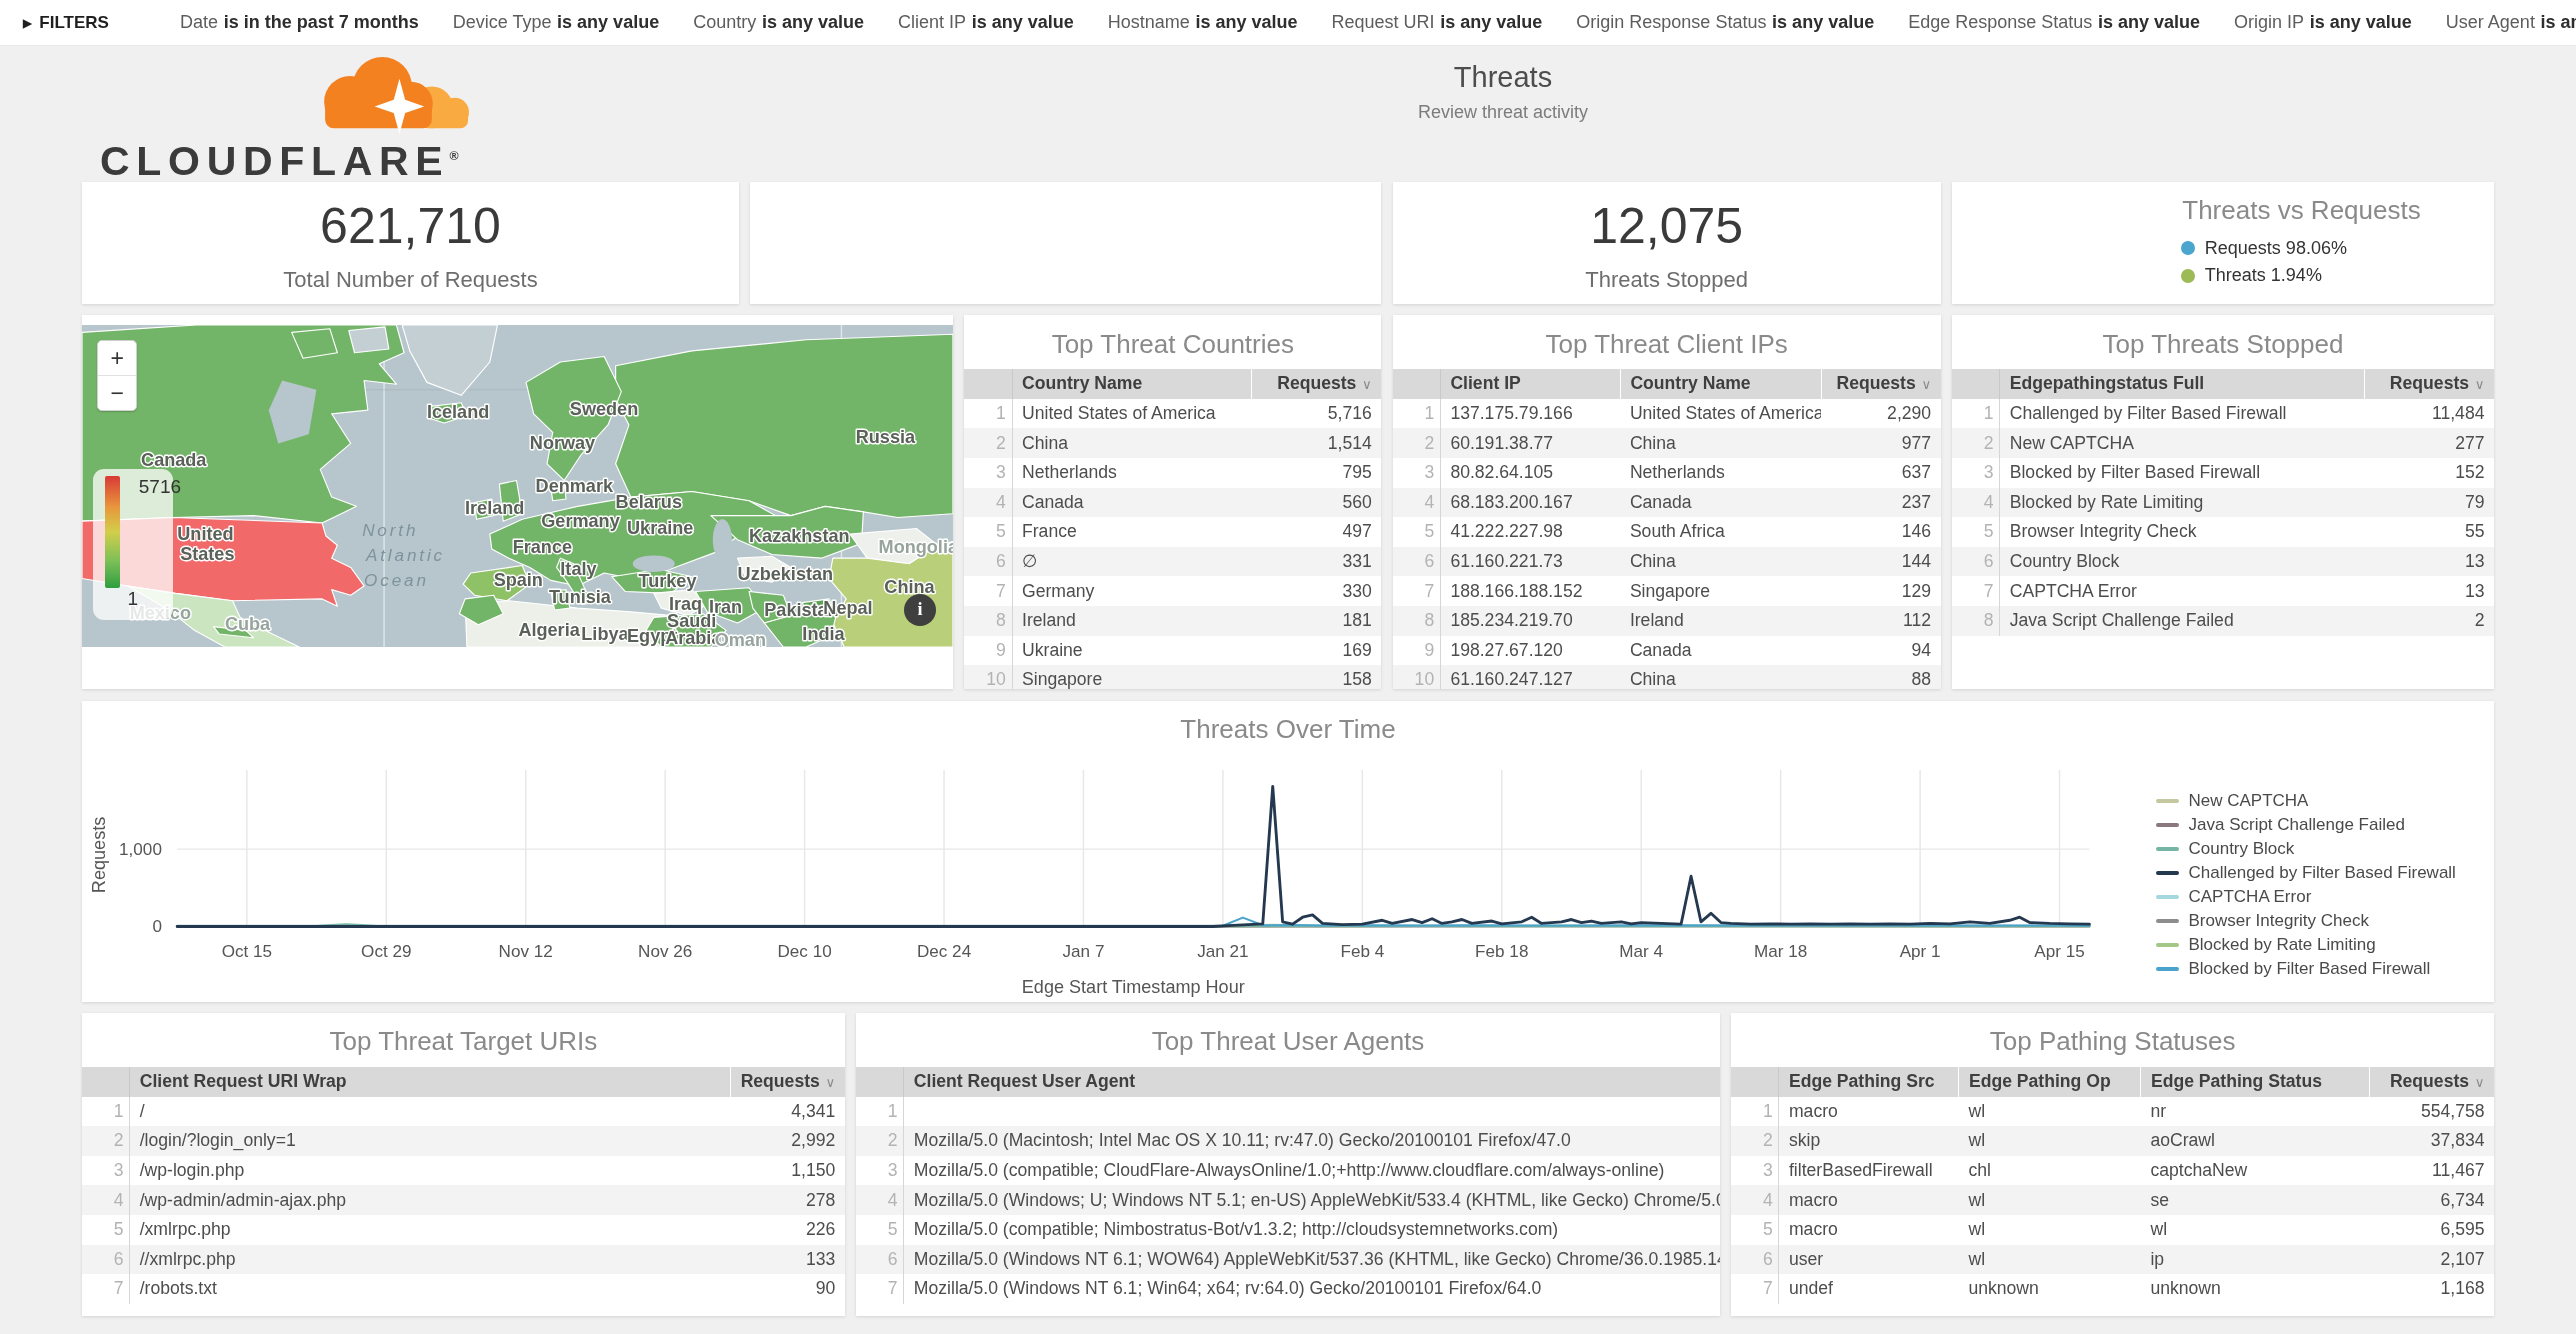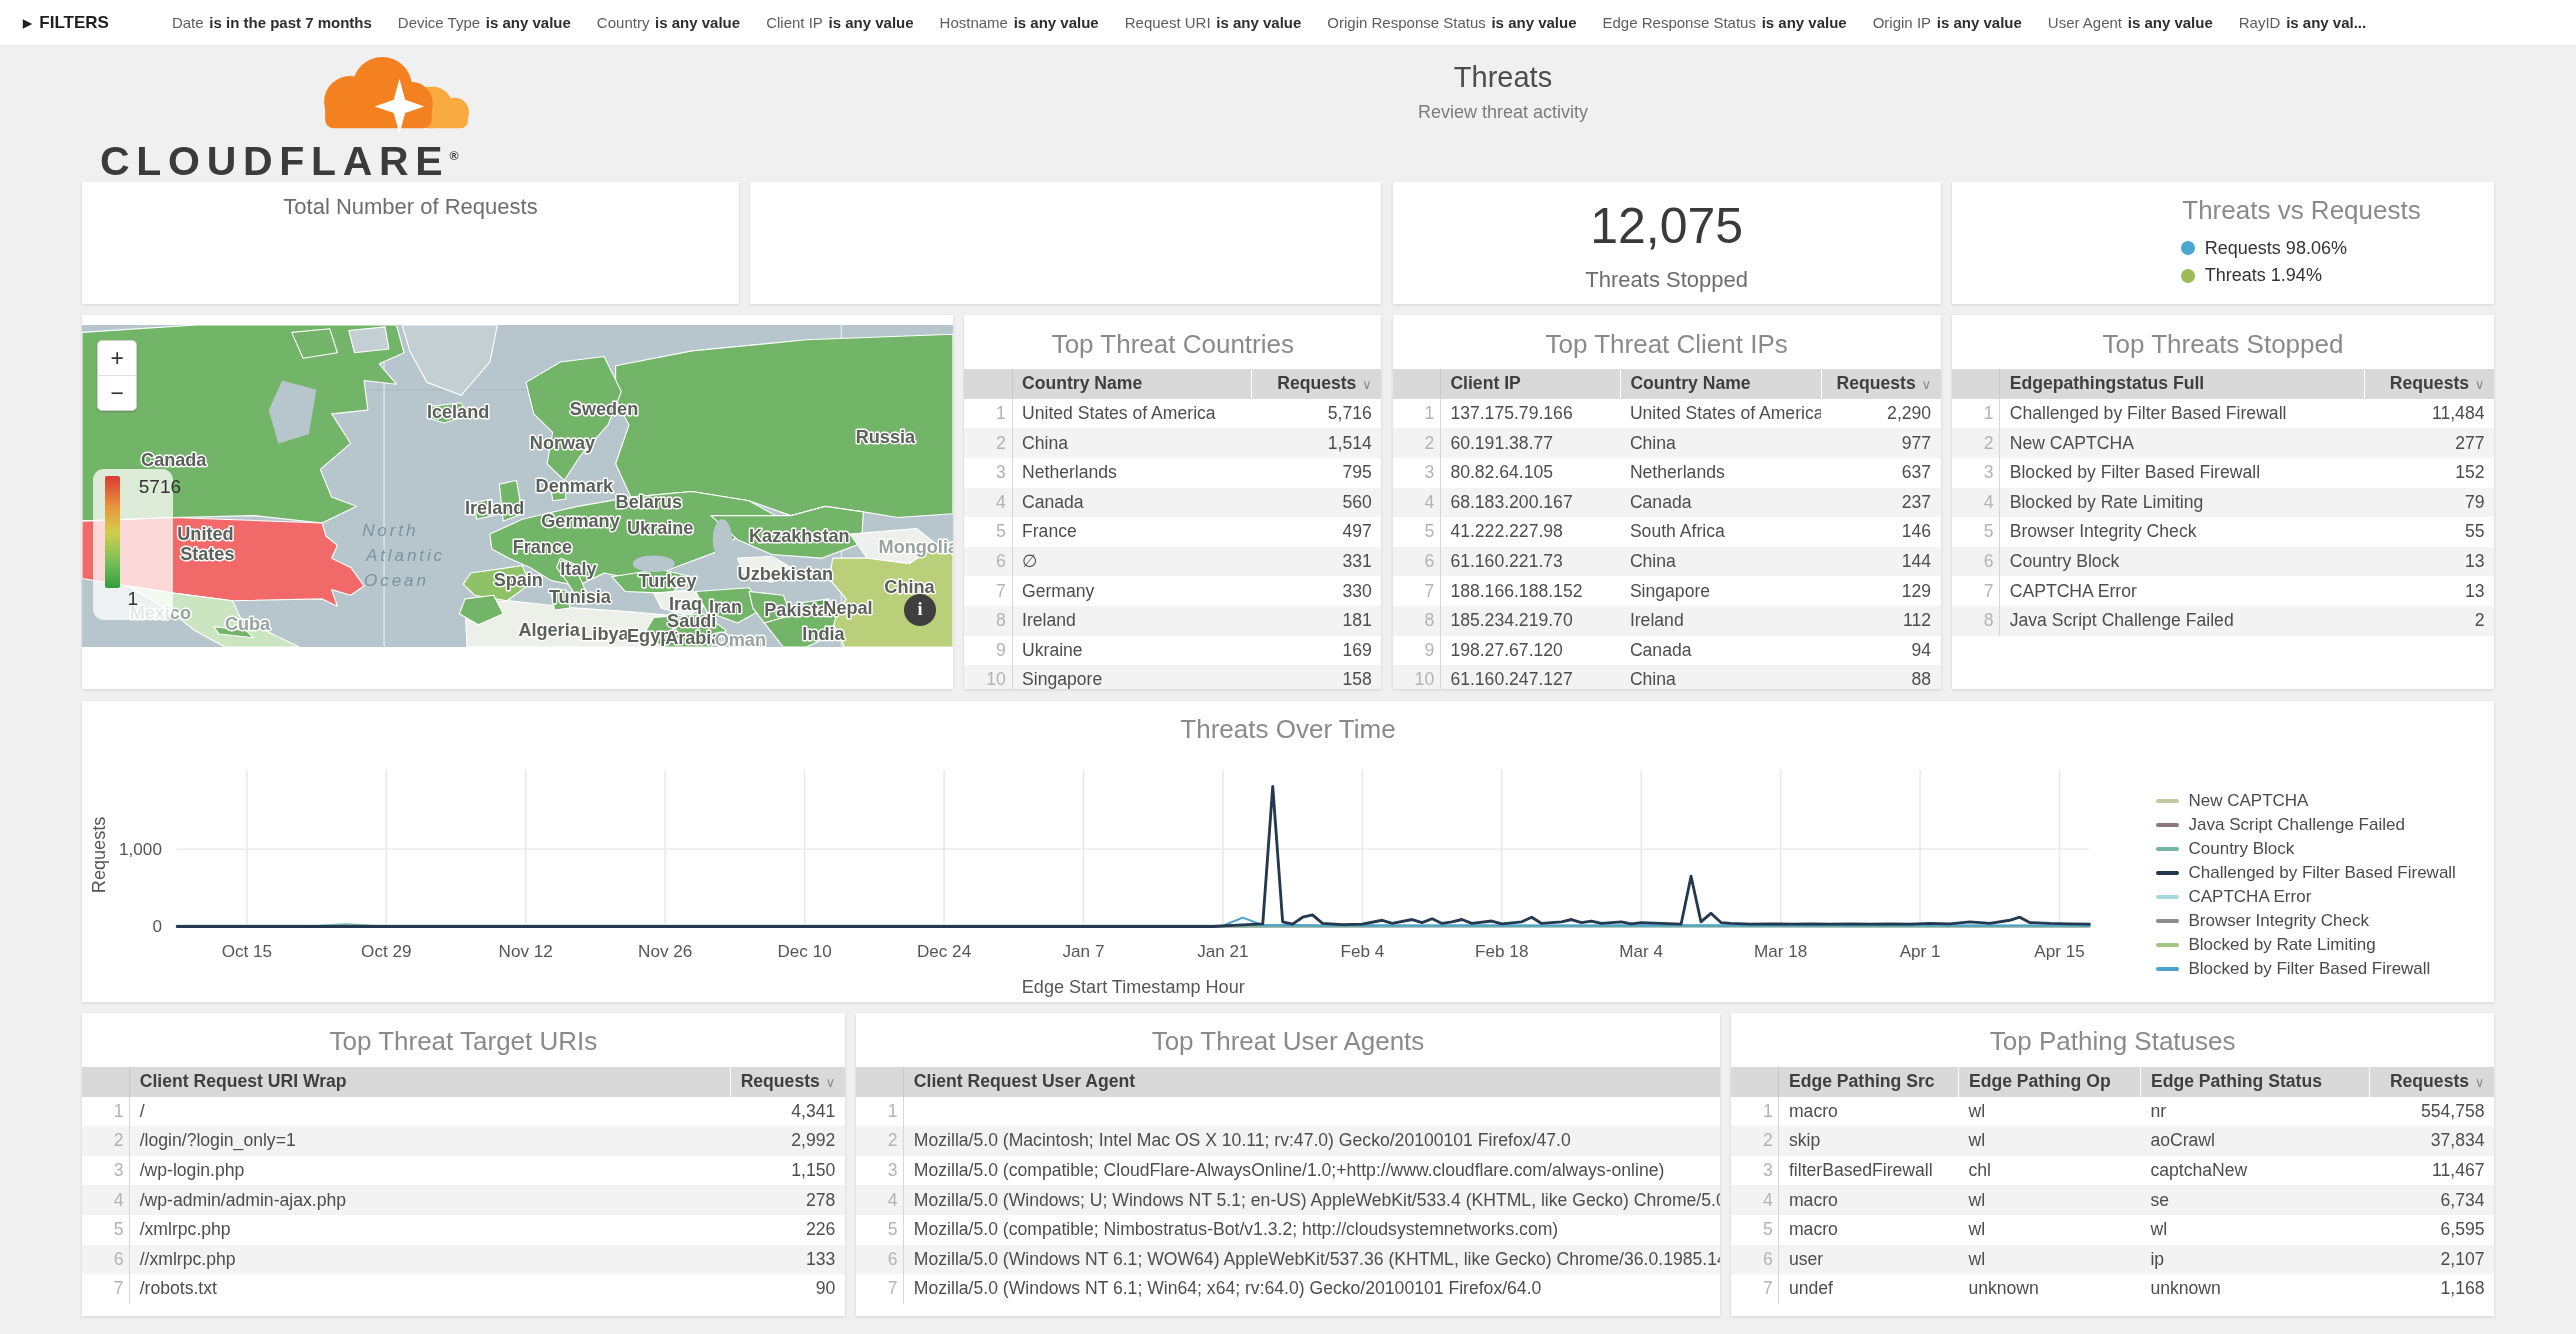--- a/index.html
+++ b/index.html
@@ -9,21 +9,21 @@
     -webkit-font-smoothing:antialiased;
   }
   
   .filterbar{
     height:45px;background:#fff;display:flex;align-items:center;
     padding:0 0 0 23px;white-space:nowrap;overflow:hidden;border-bottom:1px solid #e9e9e9;
   }
   .filters-toggle{display:flex;align-items:center;font-weight:bold;font-size:17px;color:#1f1f1f;cursor:pointer;}
   .filters-toggle .tri{font-size:11.4px;margin-right:7.6px;color:#1f1f1f;}
   .filters-list{display:flex;margin-left:63px;gap:26px;overflow:hidden;}
-  .chip{font-size:15px;color:#5d5d5d;}
+  .chip{font-size:18px;color:#5d5d5d;margin-left:8px;}
   .chip .flabel{margin-right:5.7px;}
   .chip .fvalue{font-weight:bold;color:#2e2e2e;}
   
   .header{position:relative;height:136px;}
   .logo{position:absolute;left:100px;top:9.5px;width:400px;height:122px;}
   .logo .wordmark{
     position:absolute;left:0;top:82px;font-size:41px;font-weight:bold;color:#3b3b3b;
     letter-spacing:6.7px;font-family:"Liberation Sans",sans-serif;
   }
   .logo .reg{font-size:12.4px;vertical-align:super;letter-spacing:0;}
@@ -150,20 +150,21 @@
     <div class="wordmark" data-name="cloudflare-wordmark"><span>CLOUDFLARE</span><span class="reg">®</span></div>
   </div>
   <div class="page-title" data-name="page-title">
     <div class="t" data-name="dashboard-title">Threats</div>
     <div class="s" data-name="dashboard-subtitle">Review threat activity</div>
   </div>
 </div>
 
 <div class="row" data-name="stats-row">
   <div class="card stat-card" style="width:657px" data-name="stat-card-total-requests">
+    <div class="v" data-name="stat-value">621,710</div>
     <div class="l" data-name="stat-label">Total Number of Requests</div>
   </div>
   <div class="card stat-card" style="width:631px" data-name="stat-card-waf-events">
   </div>
   <div class="card stat-card" style="width:548px" data-name="stat-card-threats-stopped">
     <div class="v" data-name="stat-value">12,075</div>
     <div class="l" data-name="stat-label">Threats Stopped</div>
   </div>
   <div class="card tvr-card" style="width:542px" data-name="threats-vs-requests-card">
     <div class="tvr-title" data-name="panel-title">Threats vs Requests</div>

